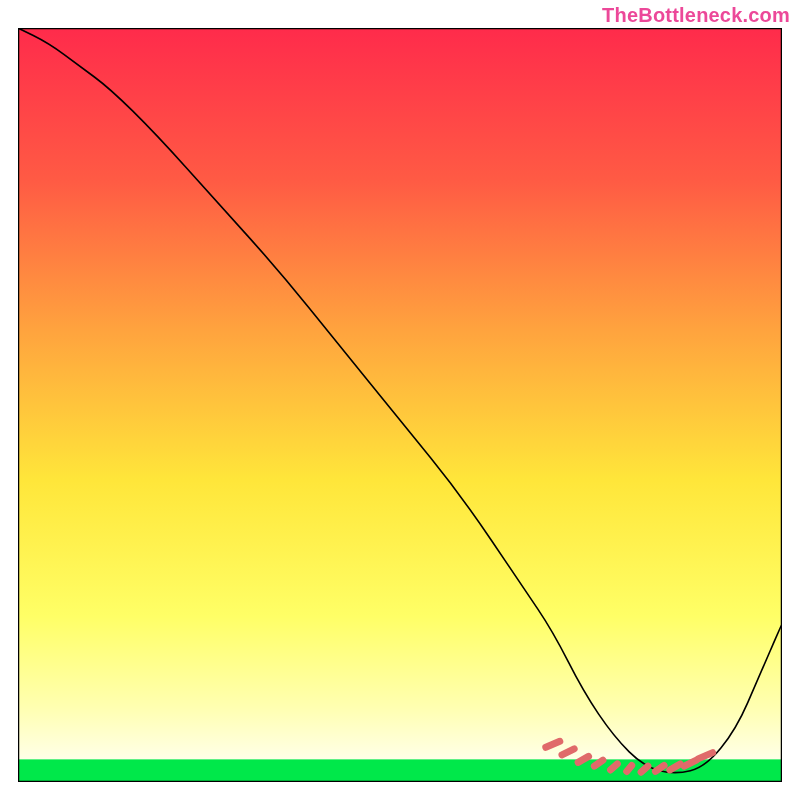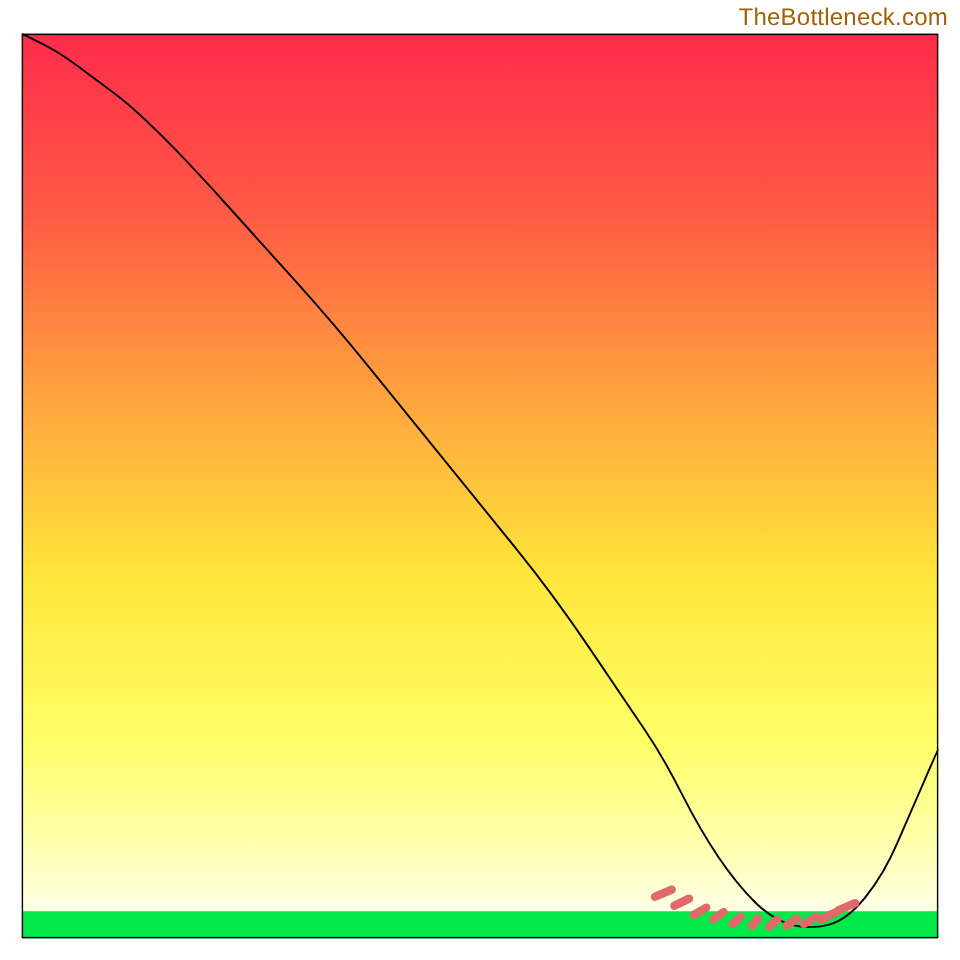--- a/index.html
+++ b/index.html
@@ -14,22 +14,22 @@
     position: relative;
     width: 800px;
     height: 800px;
   }
   .watermark {
     position: absolute;
     top: 4px;
     right: 10px;
     font-family: Arial, Helvetica, sans-serif;
     font-size: 20px;
-    font-weight: normal;
-    color: #a16207;
+    font-weight: bold;
+    color: #ec4899;
     letter-spacing: 0.2px;
   }
   .plot {
     position: absolute;
     left: 18px;
     top: 28px;
     width: 764px;
     height: 754px;
   }
   svg { display: block; }

